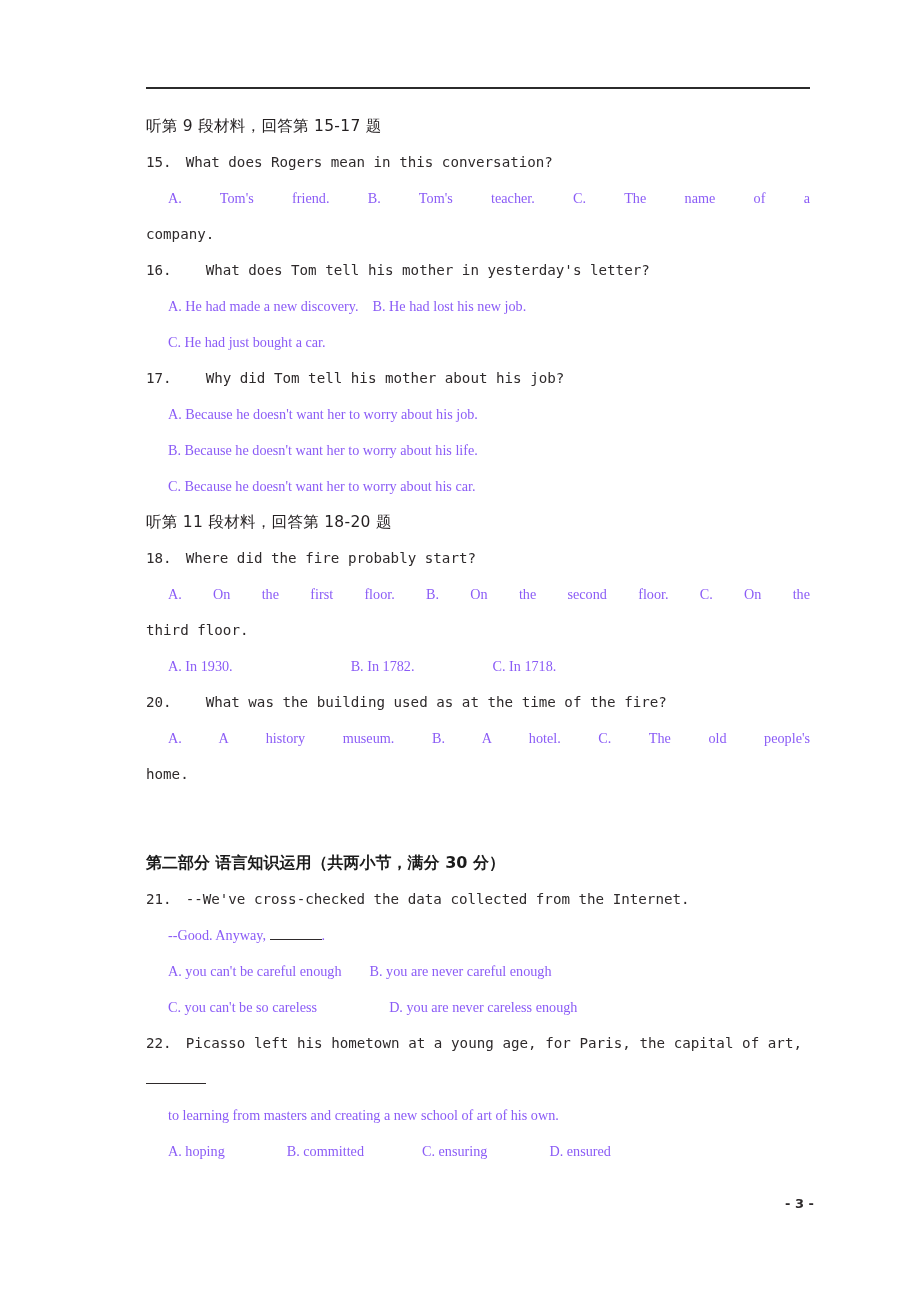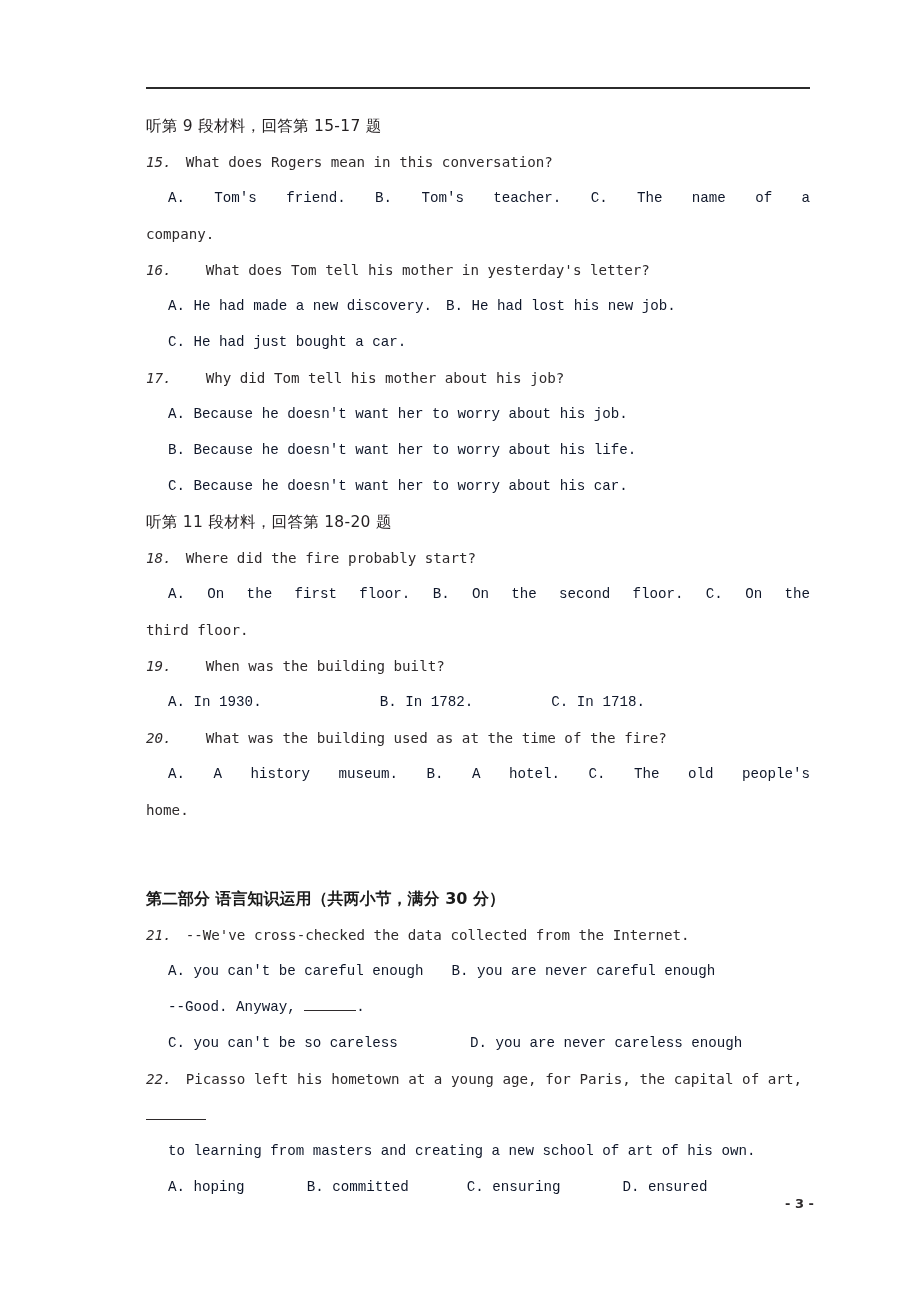--- a/index.html
+++ b/index.html
@@ -56,27 +56,26 @@
   .q {
     font-family: "DejaVu Sans Mono", "Liberation Mono", monospace;
     font-size: 14.2px;
     line-height: 36px;
     color: #2e2a2b;
     text-align: justify;
     text-justify: inter-word;
   }
   .q .num {
     display: inline;
-    font-style: italic;
   }
   .opts {
-    font-family: Liberation Mono, monospace;
+    font-family: Liberation Serif, serif;
     font-size: 14.2px;
     line-height: 36px;
-    color: #0f172a;
+    color: #8b5cf6;
     padding-left: 22px;
     text-align: justify;
     text-justify: inter-word;
   }
   
   .justify-line {
     text-align: justify;
     text-align-last: justify;
   }
   .justify-line > span { display: inline; }
@@ -149,23 +148,20 @@
     <div class="q">
       <span class="num">18.</span><span class="indent-xs"></span><span>Where did the fire probably start?</span>
     </div>
     <div class="opts justify-line">
       <span>A. On the first floor.</span>
       <span>B. On the second floor.</span>
       <span>C.   On   the</span>
     </div>
     <div class="q">third floor.</div>
 
-    <div class="q">
-      <span class="num">19.</span><span class="indent-sm"></span><span>When was the building built?</span>
-    </div>
     <div class="opts">
       <span>A. In 1930.</span><span class="gap-wide" style="width:118px"></span><span>B. In 1782.</span><span class="gap-wide" style="width:78px"></span><span>C. In 1718.</span>
     </div>
 
     <div class="q">
       <span class="num">20.</span><span class="indent-sm"></span><span>What was the building used as at the time of the fire?</span>
     </div>
     <div class="opts justify-line">
       <span>A. A history museum.</span>
       <span>B. A hotel.</span>
@@ -174,26 +170,26 @@
     <div class="q">home.</div>
 
     <div class="spacer-xl"></div>
 
     <div class="cn-bold">第二部分 语言知识运用（共两小节，满分 30 分）</div>
 
     <div class="q">
       <span class="num">21.</span><span class="indent-xs"></span><span>--We've cross-checked the data collected from the Internet.</span>
     </div>
     <div class="opts">
+      <span>--Good. Anyway, </span><span class="blank w1"></span><span>.</span>
+    </div>
+    <div class="opts">
       <span>A. you can't be careful enough</span><span class="gap-wide" style="width:28px"></span><span>B. you are never careful enough</span>
     </div>
     <div class="opts">
-      <span>--Good. Anyway, </span><span class="blank w1"></span><span>.</span>
-    </div>
-    <div class="opts">
       <span>C. you can't be so careless</span><span class="gap-wide" style="width:72px"></span><span>D. you are never careless enough</span>
     </div>
 
     <div class="q">
       <span class="num">22.</span><span class="indent-xs"></span><span>Picasso left his hometown at a young age, for Paris, the capital of art,</span><span class="gap-wide" style="width:8px"></span><span class="blank w2"></span>
     </div>
     <div class="opts">to learning from masters and creating a new school of art of his own.</div>
     <div class="opts">
       <span>A. hoping</span><span class="gap-wide" style="width:62px"></span><span>B. committed</span><span class="gap-wide" style="width:58px"></span><span>C. ensuring</span><span class="gap-wide" style="width:62px"></span><span>D. ensured</span>
     </div>

